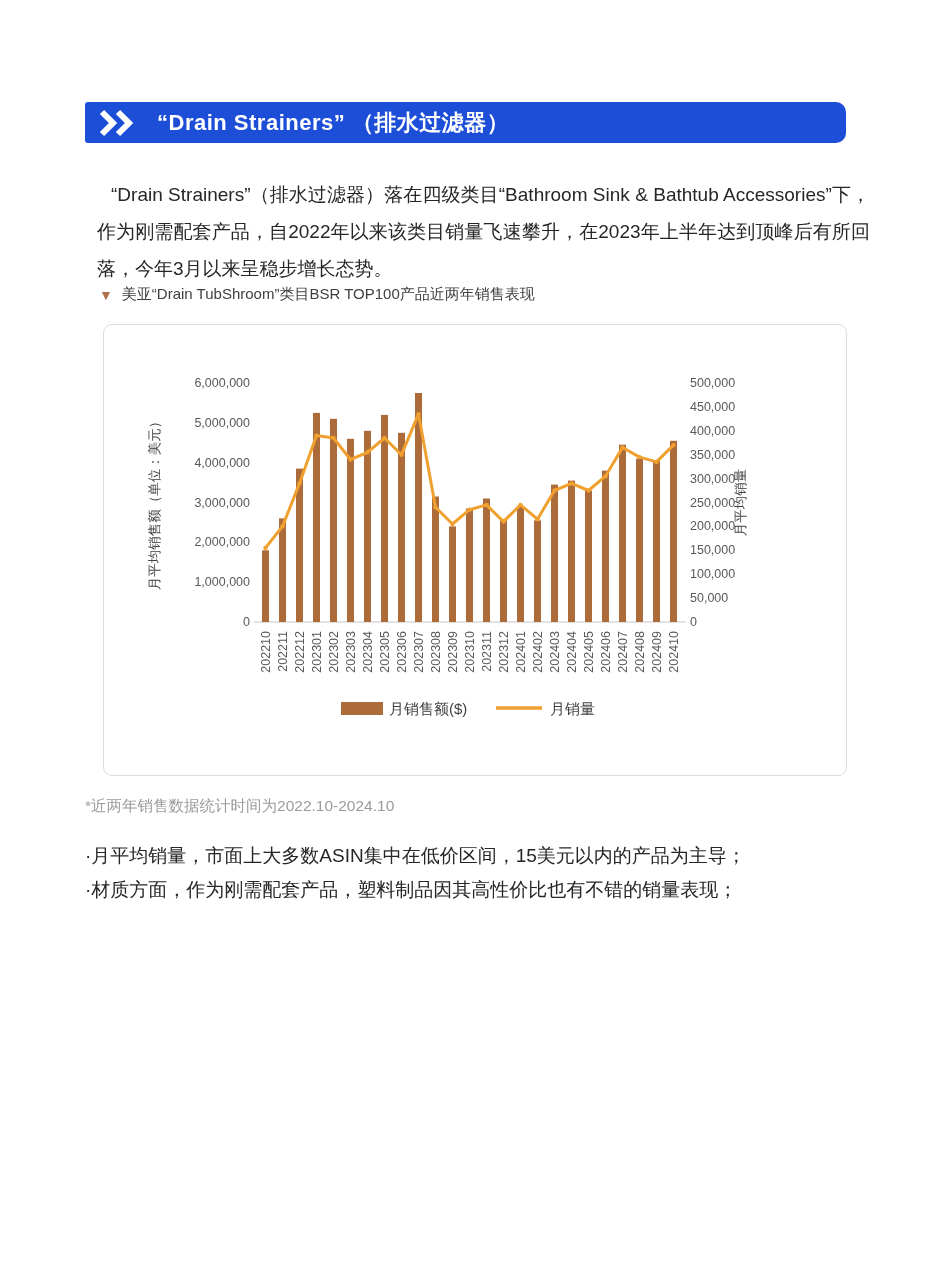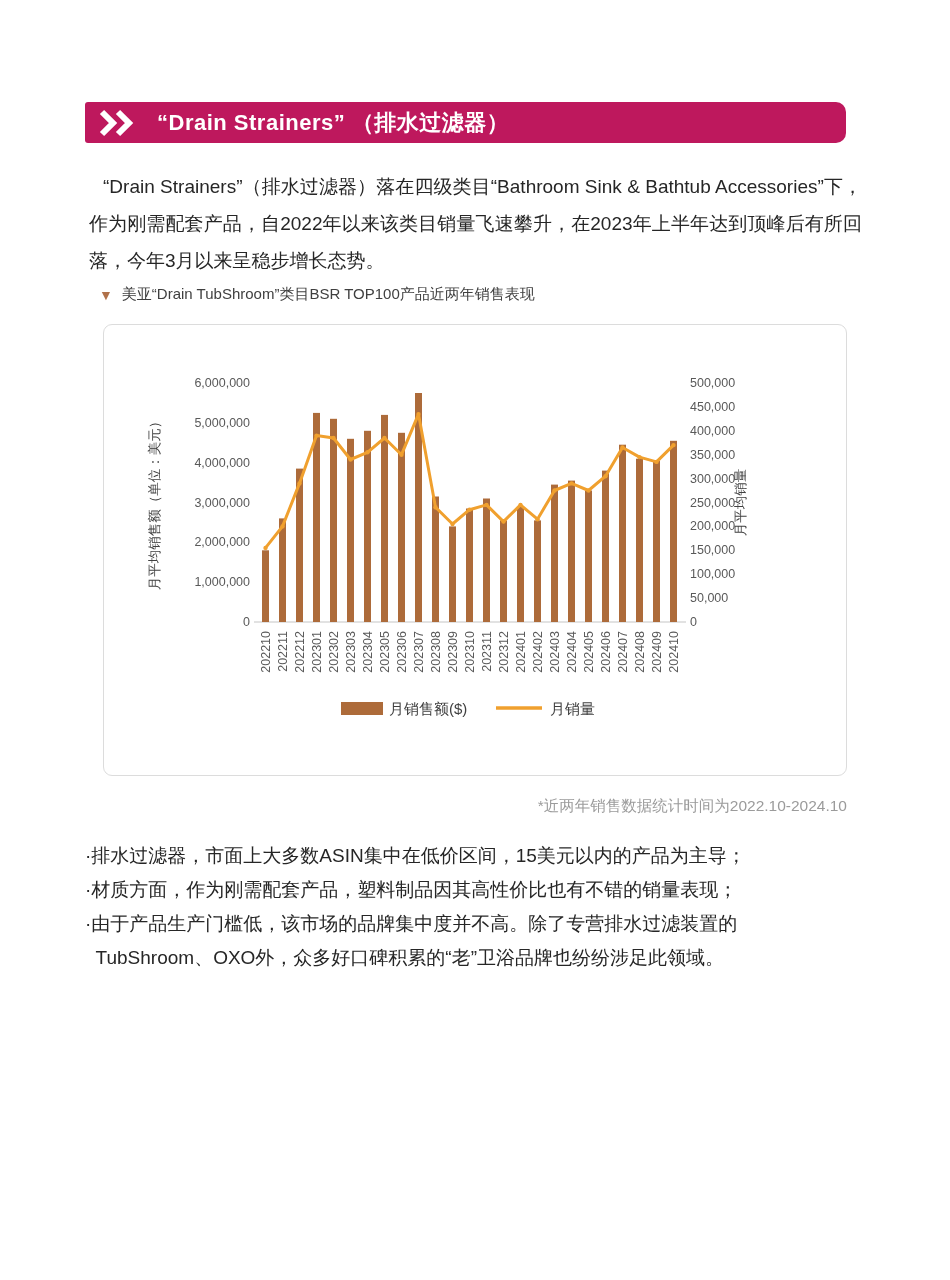--- a/index.html
+++ b/index.html
@@ -5,43 +5,43 @@
   html,body{margin:0;padding:0;background:#ffffff;}
   body{width:950px;height:1280px;font-family:"Liberation Sans","DejaVu Sans",sans-serif;color:#262626;}
   .page{position:relative;width:950px;height:1280px;background:#ffffff;overflow:hidden;}
 
   .banner{position:absolute;left:85px;top:102px;width:761px;height:41px;
     border-radius:3px 10px 10px 3px;display:flex;align-items:center;}
   .banner .chev{margin-left:13px;display:flex;align-items:center;}
   .banner-title{margin-left:17px;color:#ffffff;font-size:22px;font-weight:bold;letter-spacing:0.5px;}
 
   .intro{position:absolute;left:85px;top:164px;width:773px;font-size:19px;line-height:37px;
-    text-align:justify;text-indent:14px;color:#262626;margin:4px;}
+    text-align:justify;text-indent:14px;color:#262626;margin:12px;}
 
   .caption{position:absolute;left:99px;top:285px;display:flex;align-items:center;font-size:15px;color:#3f3f3f;}
   .caption .tri{font-size:14px;margin-right:9px;line-height:1;}
 
   .chart-card{position:absolute;left:103px;top:324px;width:744px;height:452px;background:#ffffff;
     border:1px solid #dcdcdc;border-radius:9px;box-sizing:border-box;overflow:hidden;}
 
   .tick{font-family:"Liberation Sans","DejaVu Sans",sans-serif;font-size:12.5px;fill:#595959;}
   .axis-title{font-family:"Liberation Sans","DejaVu Sans",sans-serif;font-size:13.5px;fill:#404040;}
   .legend-label{font-family:"Liberation Sans","DejaVu Sans",sans-serif;font-size:15px;fill:#404040;}
 
-  .footnote{position:absolute;left:85px;top:796px;width:762px;text-align:right;font-size:15.5px;color:#9b9b9b;}
+  .footnote{position:absolute;left:85px;top:796px;width:762px;font-size:15.5px;color:#9b9b9b;}
 
   .bullets{position:absolute;left:85px;top:839px;width:792px;}
   .bullet{margin:0;font-size:19px;line-height:34px;color:#262626;white-space:pre-wrap;text-align:justify;}
 </style>
 </head>
 <body>
 
 <div class="page">
 
-  <div class="banner" id="banner" style="background: #be185d;">
+  <div class="banner" id="banner" style="background: #1d4ed8;">
     <span class="chev">
       <svg width="42" height="28" viewBox="0 0 42 28">
         <path d="M4 3 L15 14 L4 25" fill="none" stroke="#ffffff" stroke-width="6"></path>
         <path d="M20 3 L31 14 L20 25" fill="none" stroke="#ffffff" stroke-width="6"></path>
       </svg>
     </span>
     <span class="banner-title">“Drain Strainers” （排水过滤器）</span>
   </div>
 
   <p class="intro">“Drain Strainers”（排水过滤器）落在四级类目“Bathroom Sink &amp; Bathtub Accesso­ries”下，作为刚需配套产品，自2022年以来该类目销量飞速攀升，在2023年上半年达到顶峰后有所回落，今年3月以来呈稳步增长态势。</p>
@@ -155,19 +155,17 @@
           <text class="legend-label" x="285" y="389">月销售额($)</text>
           <line x1="392" y1="383" x2="438" y2="383" stroke="#f0a02e" stroke-width="3.5"></line>
           <text class="legend-label" x="446" y="389">月销量</text>
         </g>
       </svg>
   </div>
 
   <div class="footnote">*近两年销售数据统计时间为2022.10-2024.10</div>
 
   <div class="bullets">
-    <p class="bullet">·排水过滤器，市面上大多数ASIN集中在低价区间，15美元以内的产品为主导；</p>
+    <p class="bullet">·月平均销量，市面上大多数ASIN集中在低价区间，15美元以内的产品为主导；</p>
     <p class="bullet">·材质方面，作为刚需配套产品，塑料制品因其高性价比也有不错的销量表现；</p>
-    <p class="bullet">·由于产品生产门槛低，该市场的品牌集中度并不高。除了专营排水过滤装置的
-  TubShroom、OXO外，众多好口碑积累的“老”卫浴品牌也纷纷涉足此领域。</p>
   </div>
 
 </div>
 
 </body></html>

